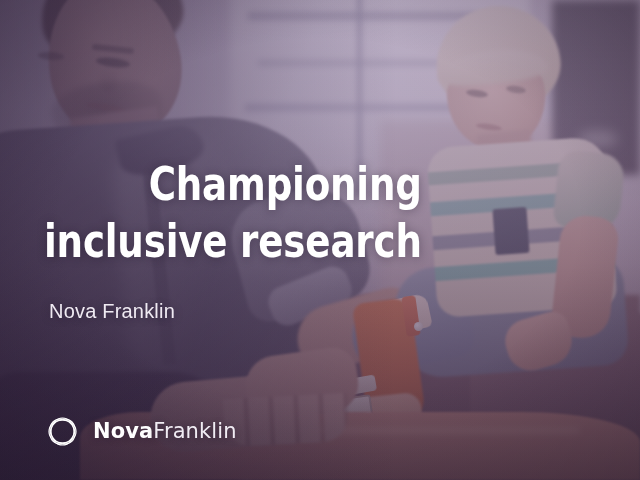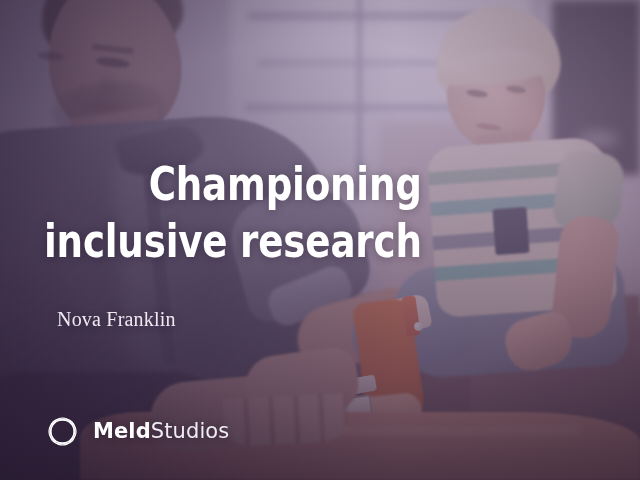--- a/index.html
+++ b/index.html
@@ -418,23 +418,23 @@
     letter-spacing: -0.2px;
     transform: scaleX(.88);
     transform-origin: left top;
     text-shadow: 0 1px 10px rgba(30,18,40,.38);
     white-space: pre;
   }
   .byline {
     position: absolute;
     left: 45px;
     top: 295px;
-    margin: 12px;
+    margin: 4px;
     color: #efeaf2;
-    font-family: Liberation Serif, serif;
+    font-family: Liberation Sans, sans-serif;
     font-weight: 400;
     font-size: 20px;
     line-height: 24px;
     letter-spacing: .2px;
     text-shadow: 0 1px 8px rgba(30,18,40,.40);
   }
 
   
   .logo {
     position: absolute;
@@ -544,18 +544,18 @@
         <svg class="logo-mark" viewBox="0 0 40 40" aria-hidden="true">
           <g fill="none" stroke="#ffffff" stroke-width="1.25">
             <ellipse cx="20" cy="20" rx="13" ry="15.5" transform="rotate(0 20 20)"></ellipse>
             <ellipse cx="20" cy="20" rx="13" ry="15.5" transform="rotate(45 20 20)"></ellipse>
             <ellipse cx="20" cy="20" rx="13" ry="15.5" transform="rotate(90 20 20)"></ellipse>
             <ellipse cx="20" cy="20" rx="13" ry="15.5" transform="rotate(135 20 20)"></ellipse>
           </g>
         </svg>
       </span>
       <span class="logo-word">
-        <span class="w-bold">Meld</span><span class="w-light">Studios</span>
+        <span class="w-bold">Nova</span><span class="w-light">Franklin</span>
       </span>
     </div>
 
   </div>
 </div>
 
 </body></html>

